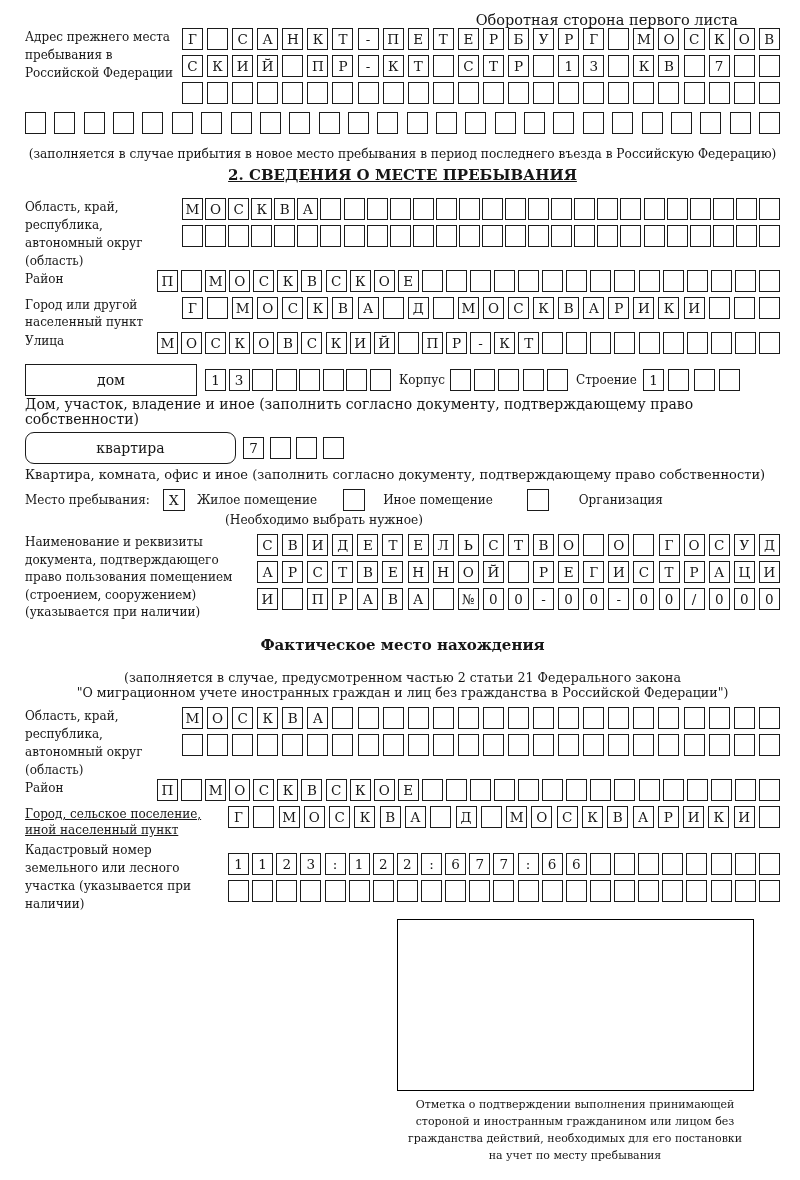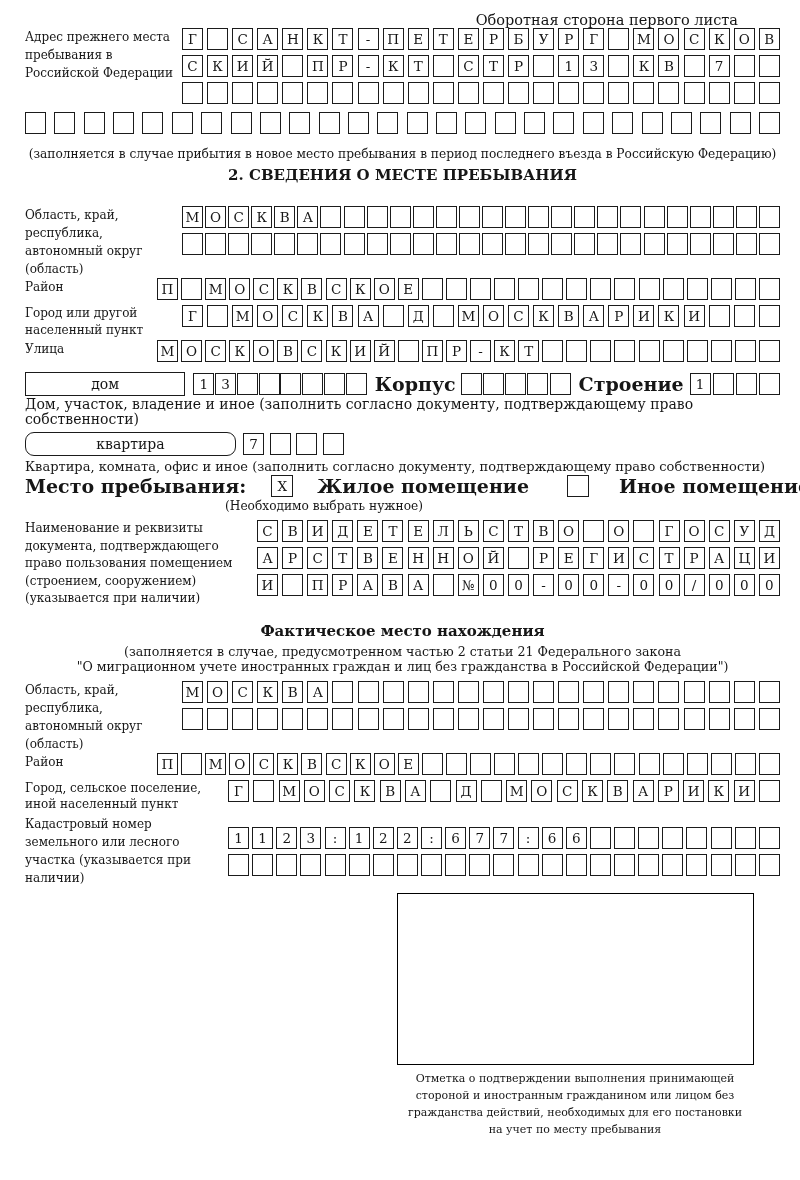--- a/index.html
+++ b/index.html
@@ -12,23 +12,23 @@
   .lbl{font-size:12px;line-height:18px;}
   .cap{font-size:12.2px;text-align:center;line-height:15px;}
   .boxrow{display:flex;justify-content:space-between;margin-bottom:5px;}
   .cell{
     display:inline-flex;align-items:center;justify-content:center;
     width:21px;height:22px;box-sizing:border-box;border:1.8px solid #1b1b1b;
     font-size:13.5px;background:#fff;flex:0 0 21px;
   }
   .flexrow{display:flex;align-items:flex-start;}
   .rows{flex:1 1 auto;min-width:0;}
-  .widebox{box-sizing:border-box;border:1.6px solid #1b1b1b;height:24px;
+  .widebox{box-sizing:border-box;border:1.6px solid #1b1b1b;height:32px;
     display:flex;align-items:center;justify-content:center;font-size:14px;}
-  .inline-label{font-size:19px;line-height:24px;white-space:nowrap;font-weight:bold;}
+  .inline-label{font-size:12px;line-height:24px;white-space:nowrap;}
   .title{font-weight:bold;text-align:center;font-size:15px;}
   .chk{width:22px;height:22px;flex:0 0 22px;}
   .stamp-box{box-sizing:border-box;border:1.8px solid #000;background:#fff;}
   .caplines div{line-height:17px;}
 </style>
 </head>
 <body>
 
 <div class="page">
 
@@ -140,21 +140,21 @@
       <span class="cell"></span>
       <span class="cell"></span>
       <span class="cell"></span>
       <span class="cell"></span>
       <span class="cell"></span>
       <span class="cell"></span>
       <span class="cell"></span>
     </div>
   <div class="cap" style="margin-top:13px;">(заполняется в случае прибытия в новое место пребывания в период последнего въезда в Российскую Федерацию)</div>
 
-  <div class="title" style="margin-top:4px;margin-bottom:22px;">2. СВЕДЕНИЯ О МЕСТЕ ПРЕБЫВАНИЯ</div>
+  <div class="title" style="margin-top:4px;margin-bottom:14px;text-decoration:underline;">2. СВЕДЕНИЯ О МЕСТЕ ПРЕБЫВАНИЯ</div>
 
   <div class="flexrow">
     <div class="lbl" style="flex:0 0 157px;">Область, край, республика, автономный округ (область)</div>
     <div class="rows">
       <div class="boxrow">
           <span class="cell">М</span>
           <span class="cell">О</span>
           <span class="cell">С</span>
           <span class="cell">К</span>
           <span class="cell">В</span>
@@ -345,21 +345,21 @@
     <div class="widebox" style="width:211px;border-radius:9px;">квартира</div>
     <div class="boxrow" style="width:101px;margin:0 0 0 7px;">
         <span class="cell">7</span>
         <span class="cell"></span>
         <span class="cell"></span>
         <span class="cell"></span>
       </div>
   </div>
   <div class="cap" style="text-align:left;margin-top:3px;font-size:13px;">Квартира, комната, офис и иное (заполнить согласно документу, подтверждающему право собственности)</div>
 
-  <div class="flexrow" style="align-items:center;gap:12px;">
+  <div class="flexrow" style="margin-top:6px;align-items:center;">
     <div class="inline-label">Место пребывания:</div>
     <span class="cell chk" style="margin:0 12px 0 13px;">X</span>
     <div class="inline-label">Жилое помещение</div>
     <span class="cell chk" style="margin:0 18px 0 26px;"></span>
     <div class="inline-label">Иное помещение</div>
     <span class="cell chk" style="margin:0 30px 0 34px;"></span>
     <div class="inline-label">Организация</div>
   </div>
   <div class="cap" style="text-align:left;margin-left:200px;margin-top:1px;">(Необходимо выбрать нужное)</div>
 
@@ -432,21 +432,21 @@
           <span class="cell">0</span>
           <span class="cell">/</span>
           <span class="cell">0</span>
           <span class="cell">0</span>
           <span class="cell">0</span>
         </div>
     </div>
   </div>
 
   <div class="title" style="margin-top:14px;">Фактическое место нахождения</div>
-  <div class="cap" style="margin-top:4px;font-size:12.6px;">(заполняется в случае, предусмотренном частью 2 статьи 21 Федерального закона</div>
+  <div class="cap" style="margin-top:16px;font-size:12.6px;">(заполняется в случае, предусмотренном частью 2 статьи 21 Федерального закона</div>
   <div class="cap" style="font-size:12.6px;">"О миграционном учете иностранных граждан и лиц без гражданства в Российской Федерации")</div>
 
   <div class="flexrow" style="margin-top:7px;">
     <div class="lbl" style="flex:0 0 157px;">Область, край, республика, автономный округ (область)</div>
     <div class="rows">
       <div class="boxrow">
           <span class="cell">М</span>
           <span class="cell">О</span>
           <span class="cell">С</span>
           <span class="cell">К</span>
@@ -528,21 +528,21 @@
           <span class="cell"></span>
           <span class="cell"></span>
           <span class="cell"></span>
           <span class="cell"></span>
           <span class="cell"></span>
         </div>
       </div>
   </div>
 
   <div class="flexrow">
-    <div class="lbl" style="flex:0 0 203px;line-height:16.5px;">Город, сельское поселение, иной населенный пункт</div>
+    <div class="lbl" style="flex:0 0 203px;line-height:16.5px;text-decoration:underline;">Город, сельское поселение, иной населенный пункт</div>
     <div class="rows">
         <div class="boxrow">
           <span class="cell">Г</span>
           <span class="cell"></span>
           <span class="cell">М</span>
           <span class="cell">О</span>
           <span class="cell">С</span>
           <span class="cell">К</span>
           <span class="cell">В</span>
           <span class="cell">А</span>

